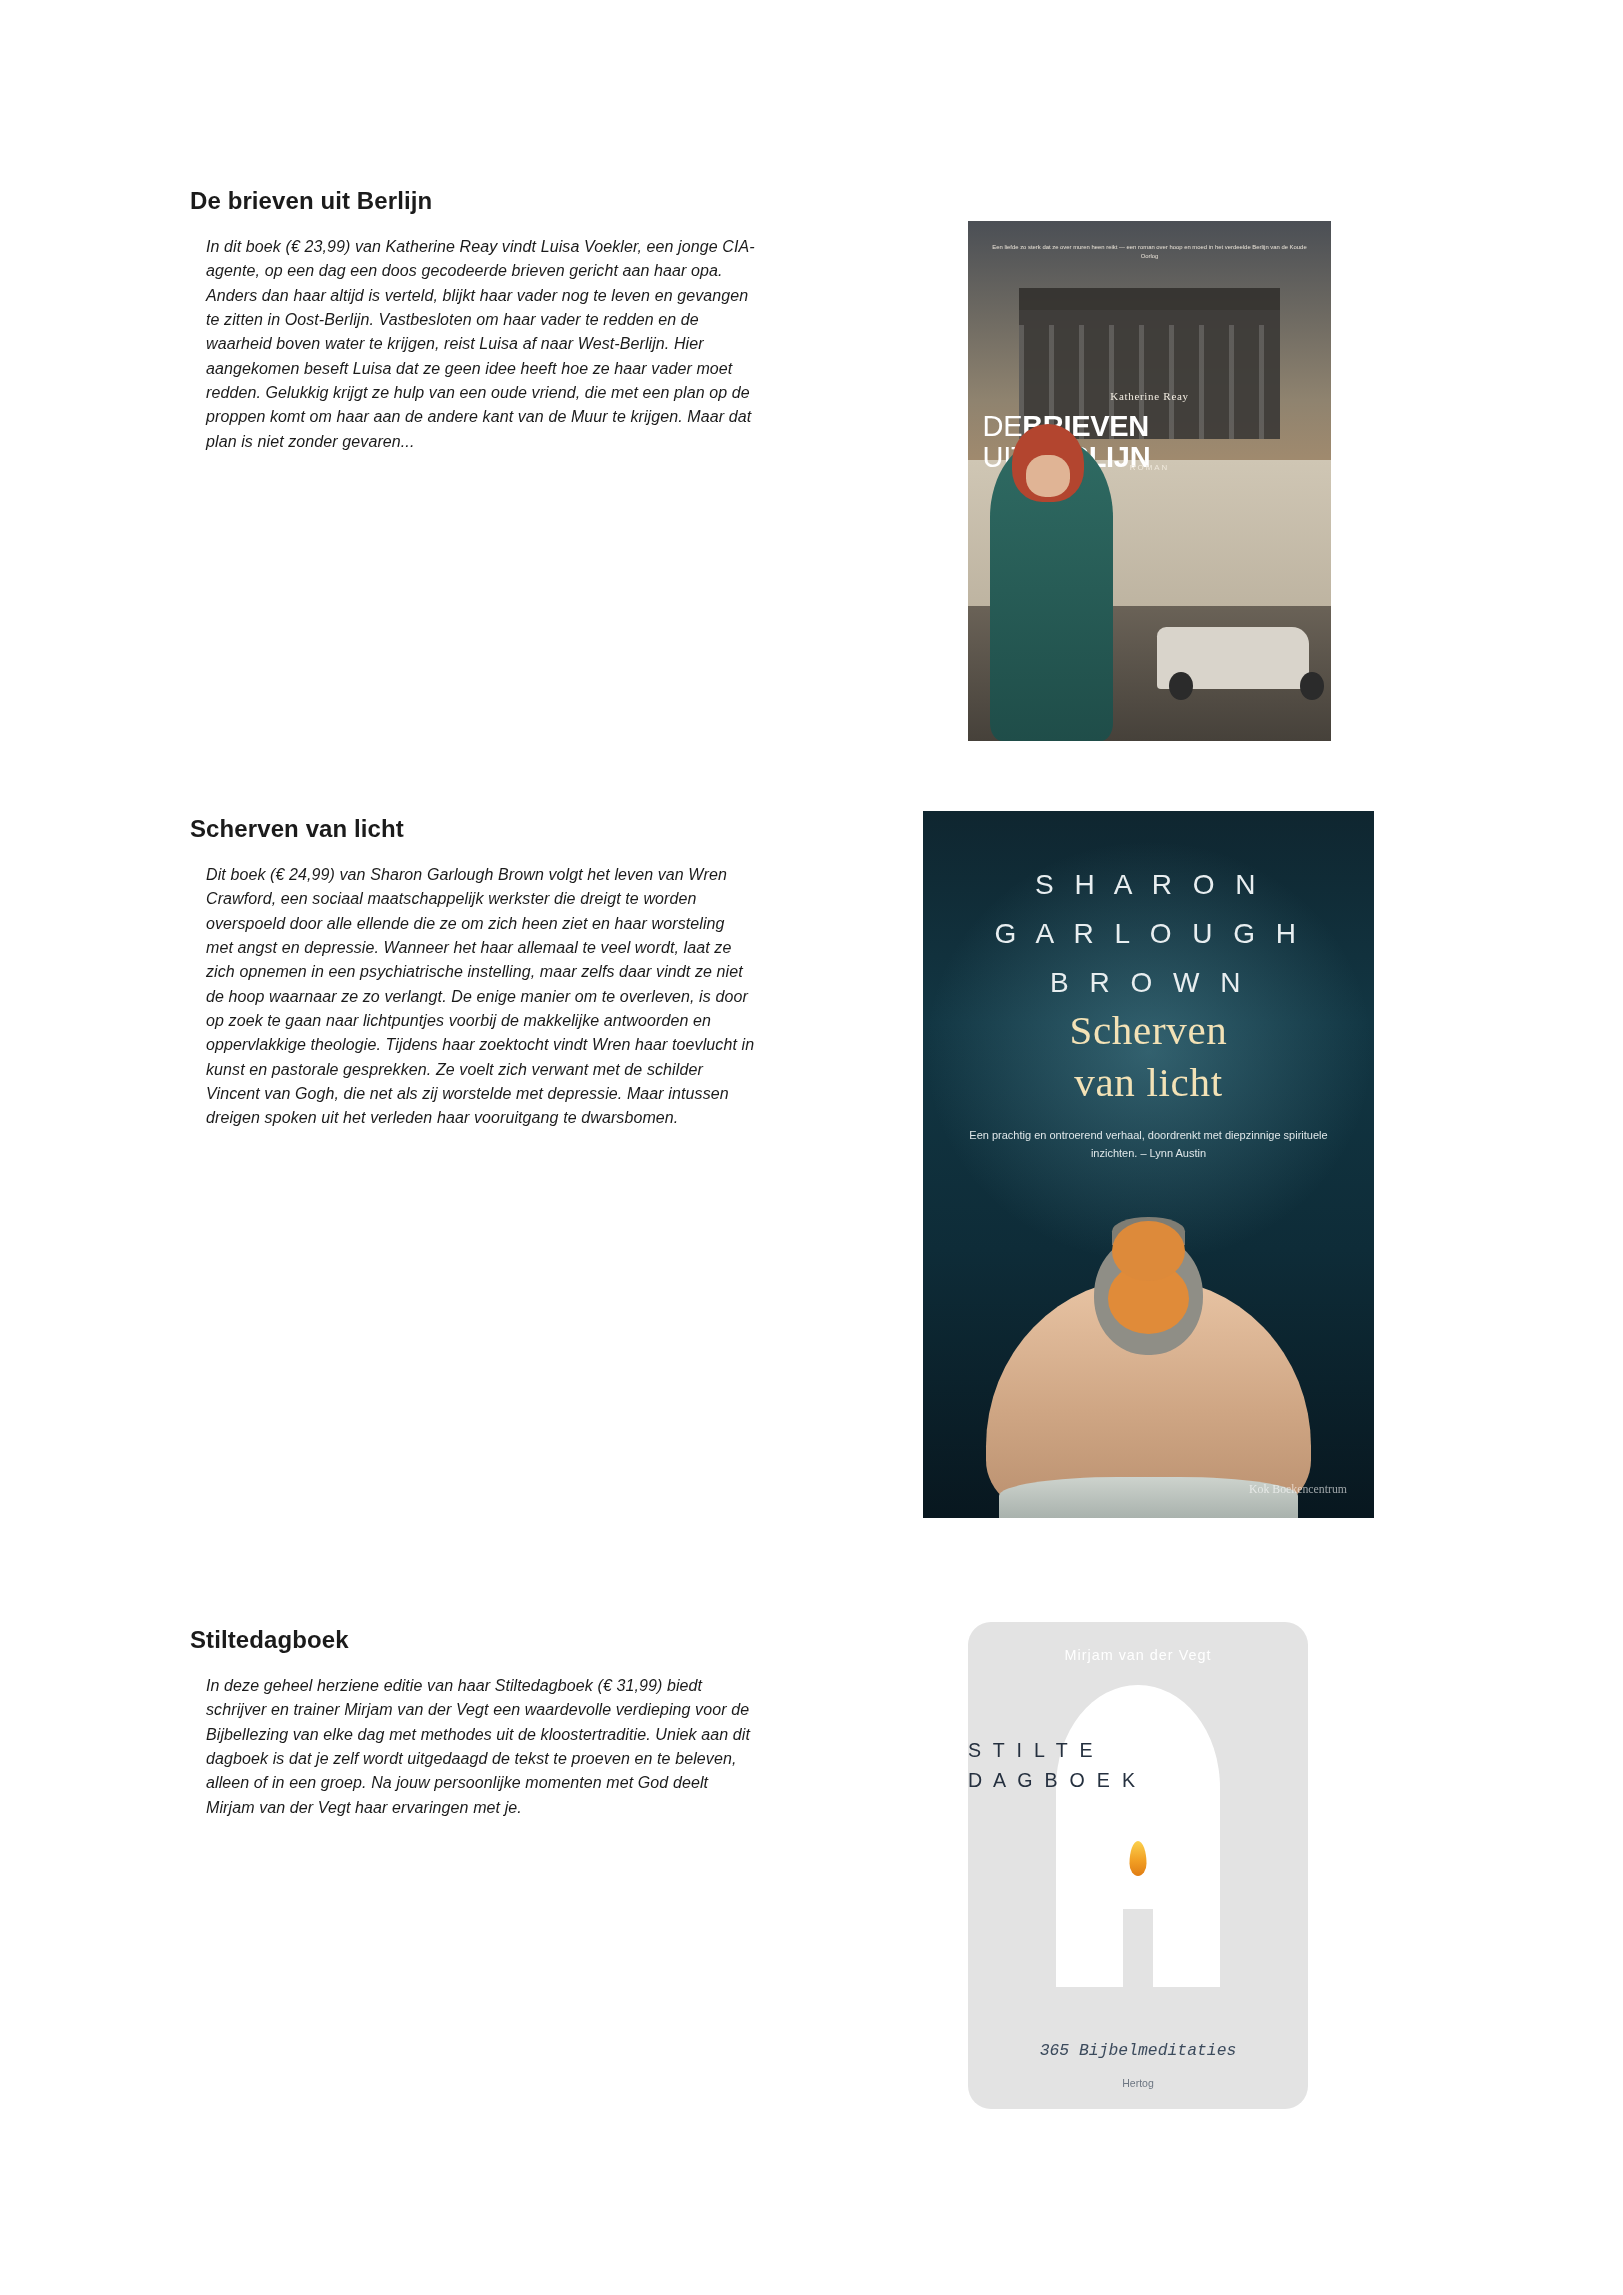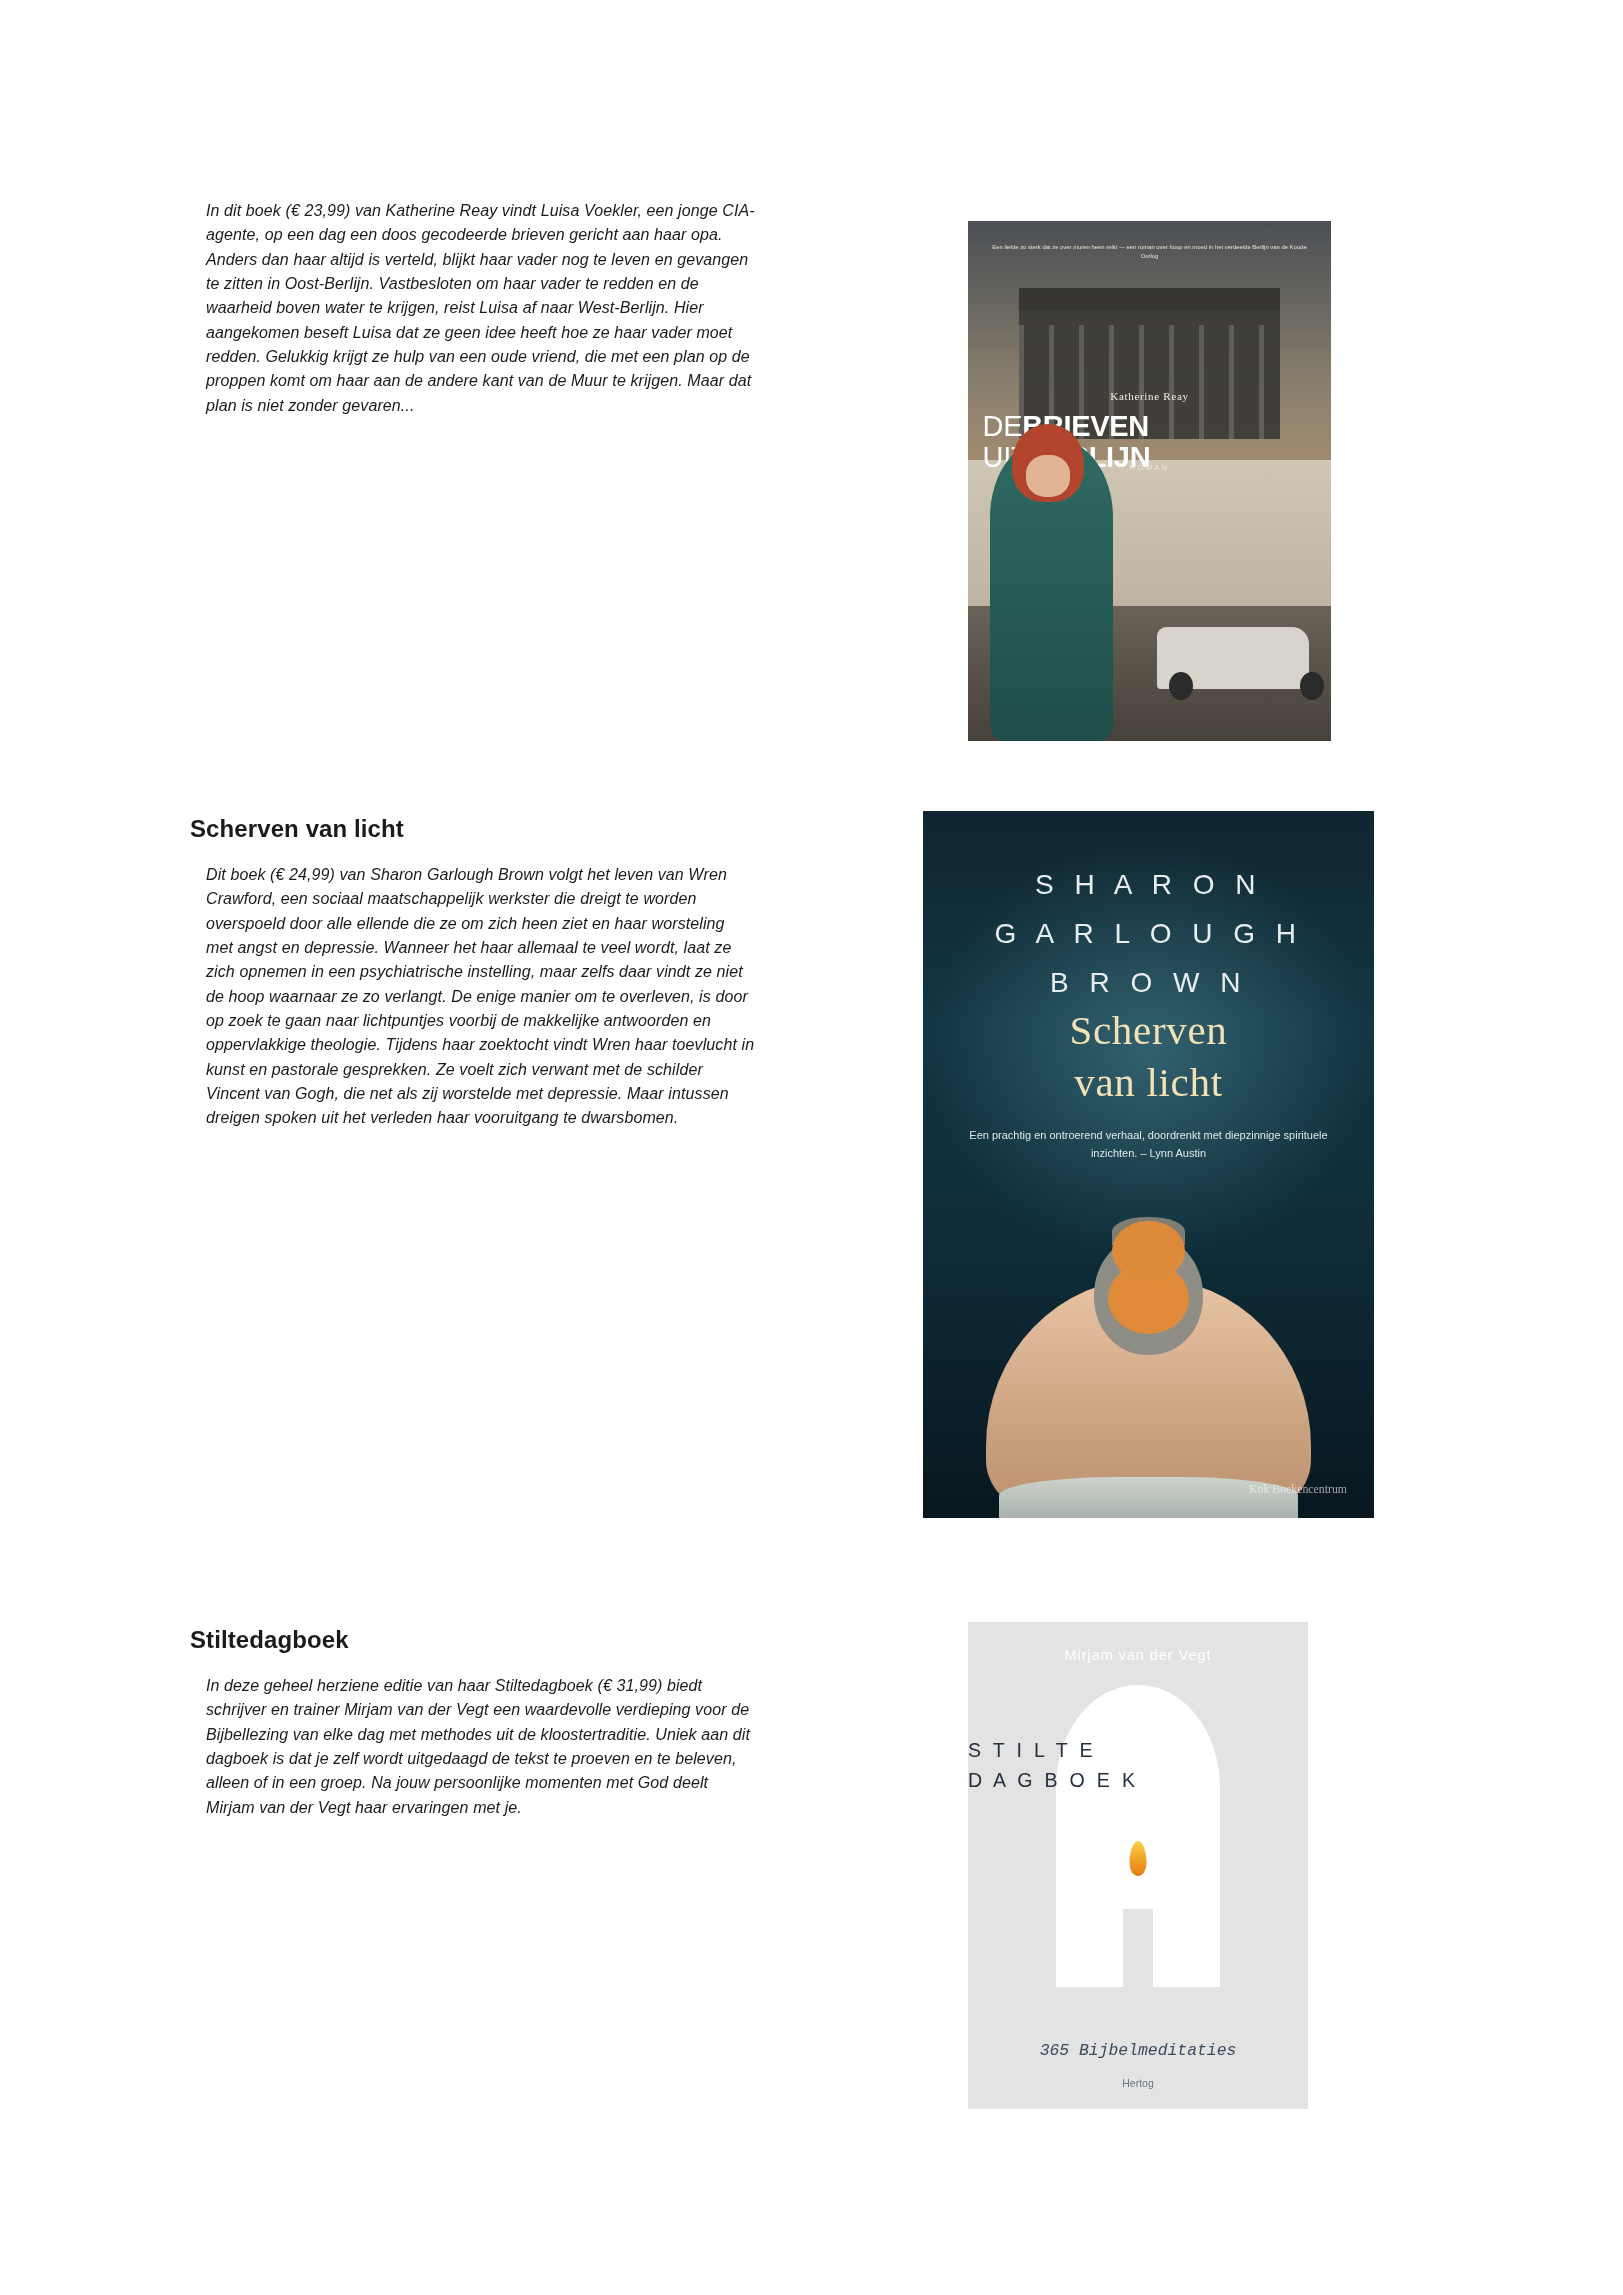--- a/index.html
+++ b/index.html
@@ -203,20 +203,21 @@
   }
 
   
   #entry3 .col-text { left: 0; top: 0; }
   #cover3 {
     left: 778px;
     top: 0px;
     width: 340px;
     height: 487px;
     background: #e3e3e3;
+    border-radius: 23px;
   }
   .c3-author {
     position: absolute; left: 0; top: 5.2%; width: 100%;
     text-align: center; color: #ffffff; font-size: 14.4px; letter-spacing: 1px;
   }
   .c3-arch {
     position: absolute; left: 26%; top: 13%; width: 48%; height: 62%;
     background: #ffffff;
     border-radius: 50% 50% 0 0 / 34% 34% 0 0;
   }
@@ -248,20 +249,21 @@
   }
 </style>
 </head>
 <body>
 
 <div class="page">
   <div class="content">
 
     <section class="entry" id="entry1" style="display:block;height:628px;">
       <div class="col-text">
+        <h2 class="entry-title">De brieven uit Berlijn</h2>
         <p class="entry-body">In dit boek (€ 23,99) van Katherine Reay vindt Luisa Voekler, een jonge CIA-agente, op een dag een doos gecodeerde brieven gericht aan haar opa. Anders dan haar altijd is verteld, blijkt haar vader nog te leven en gevangen te zitten in Oost-Berlijn. Vastbesloten om haar vader te redden en de waarheid boven water te krijgen, reist Luisa af naar West-Berlijn. Hier aangekomen beseft Luisa dat ze geen idee heeft hoe ze haar vader moet redden. Gelukkig krijgt ze hulp van een oude vriend, die met een plan op de proppen komt om haar aan de andere kant van de Muur te krijgen. Maar dat plan is niet zonder gevaren...</p>
       </div>
 
       <div class="cover" id="cover1">
         <div class="c1-sky"></div>
         <div class="c1-wall"></div>
         <div class="c1-ground"></div>
         <div class="c1-gate"></div>
         <div class="c1-pillars"></div>
         <div class="c1-topline">Een liefde zo sterk dat ze over muren heen reikt — een roman over hoop en moed in het verdeelde Berlijn van de Koude Oorlog</div>

